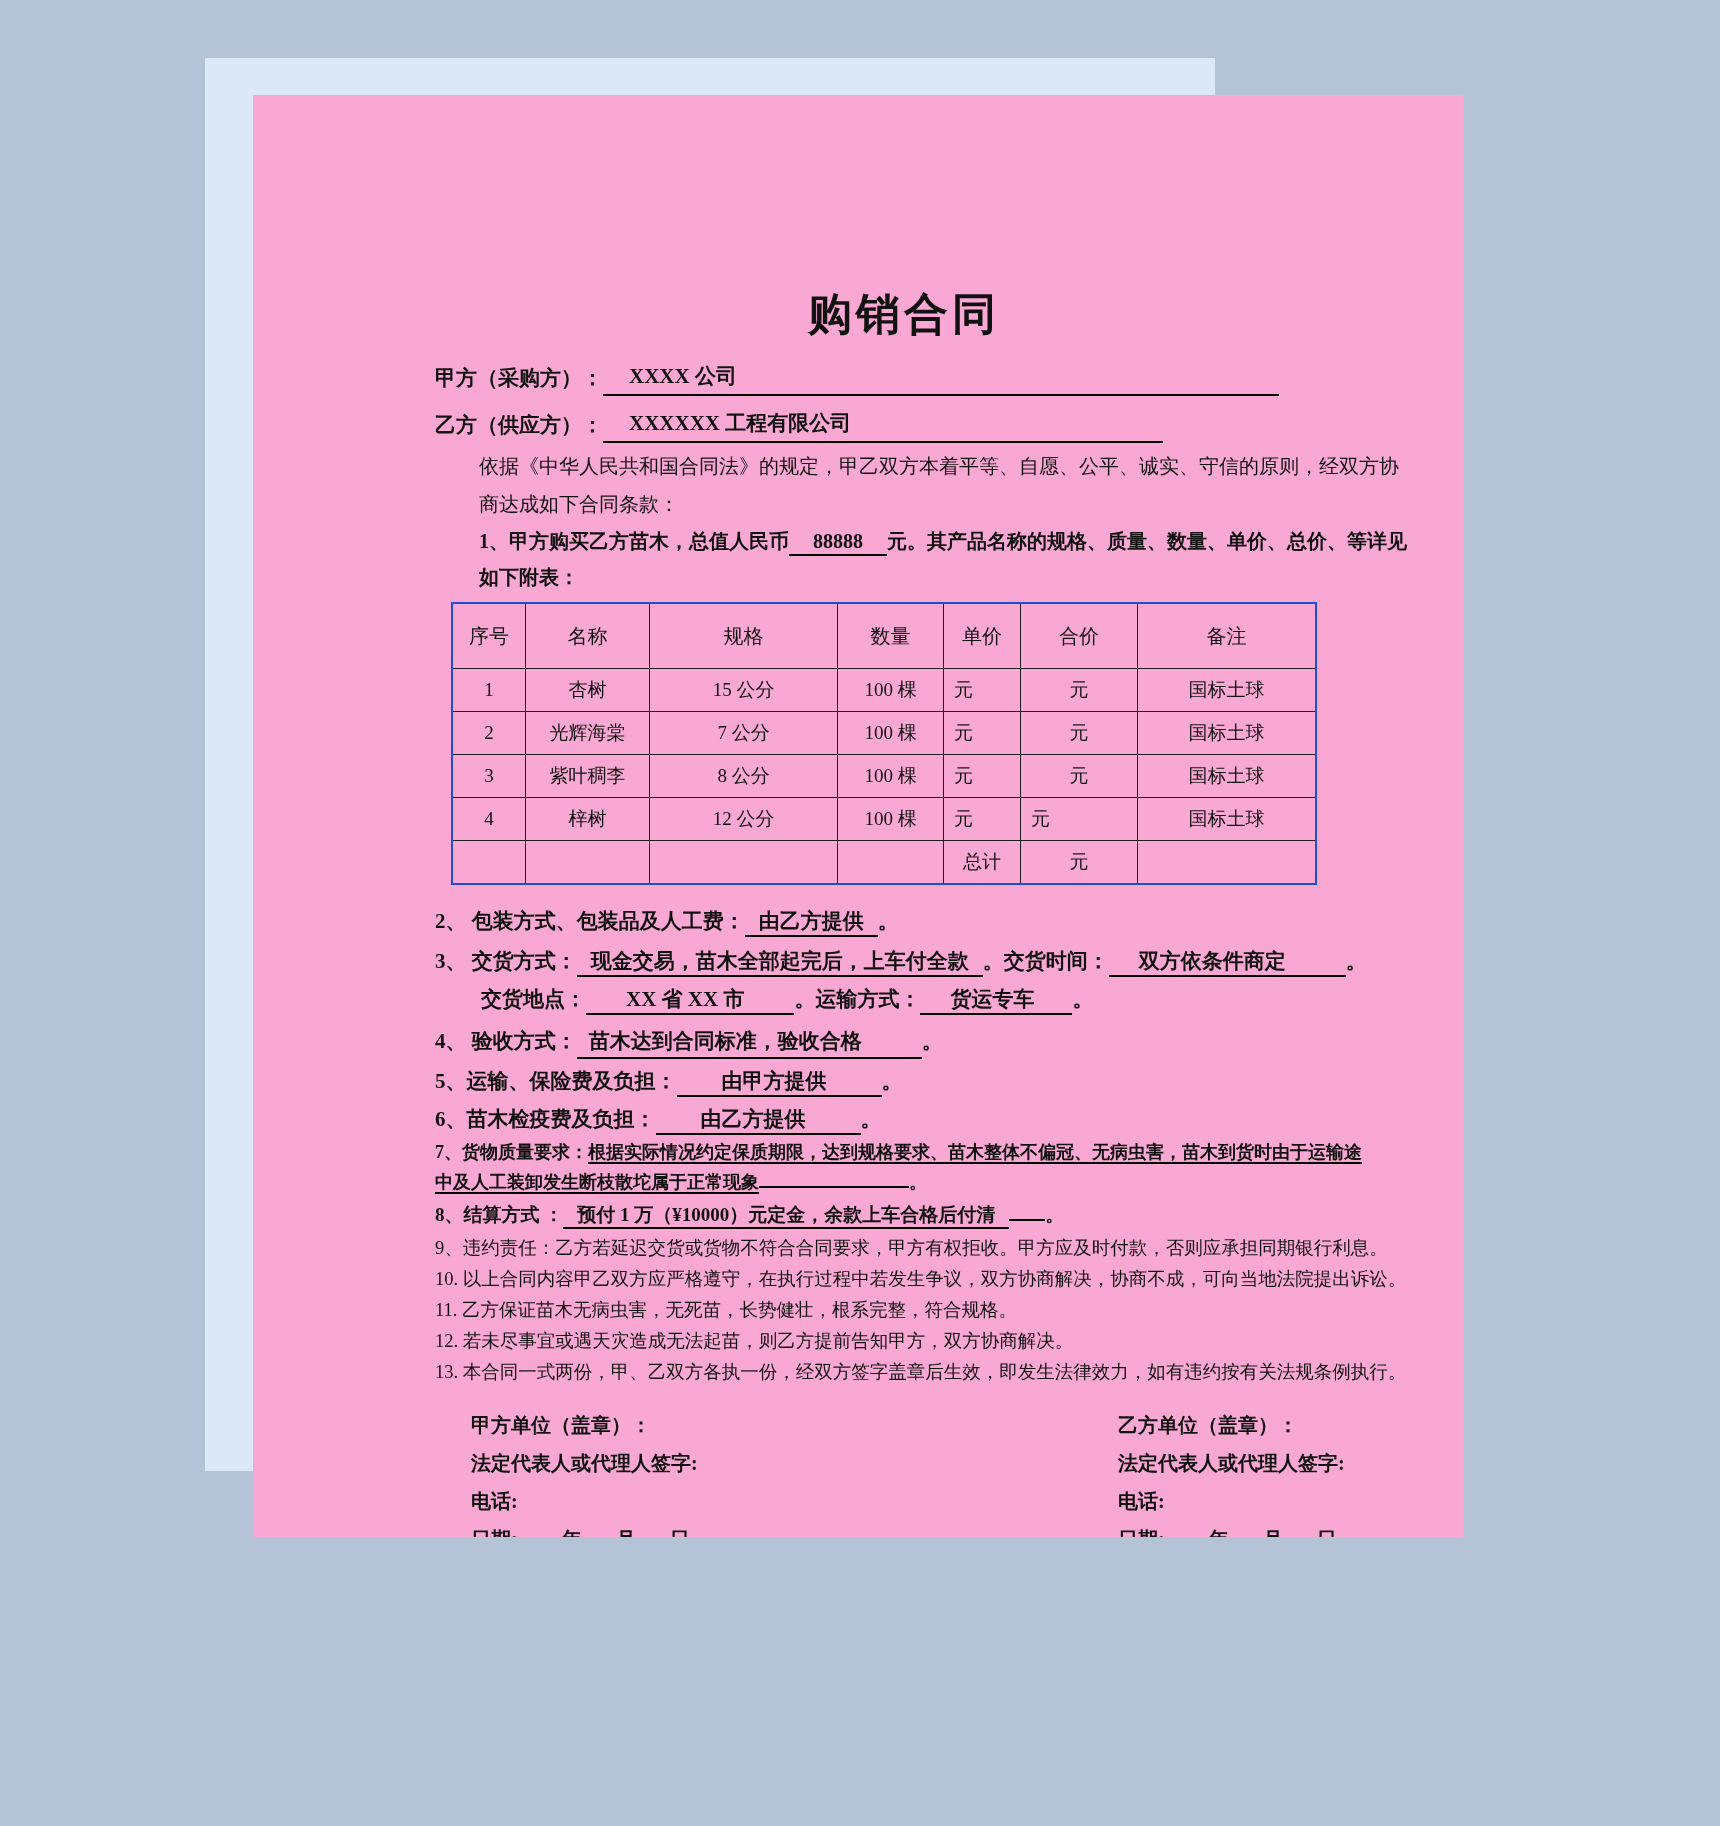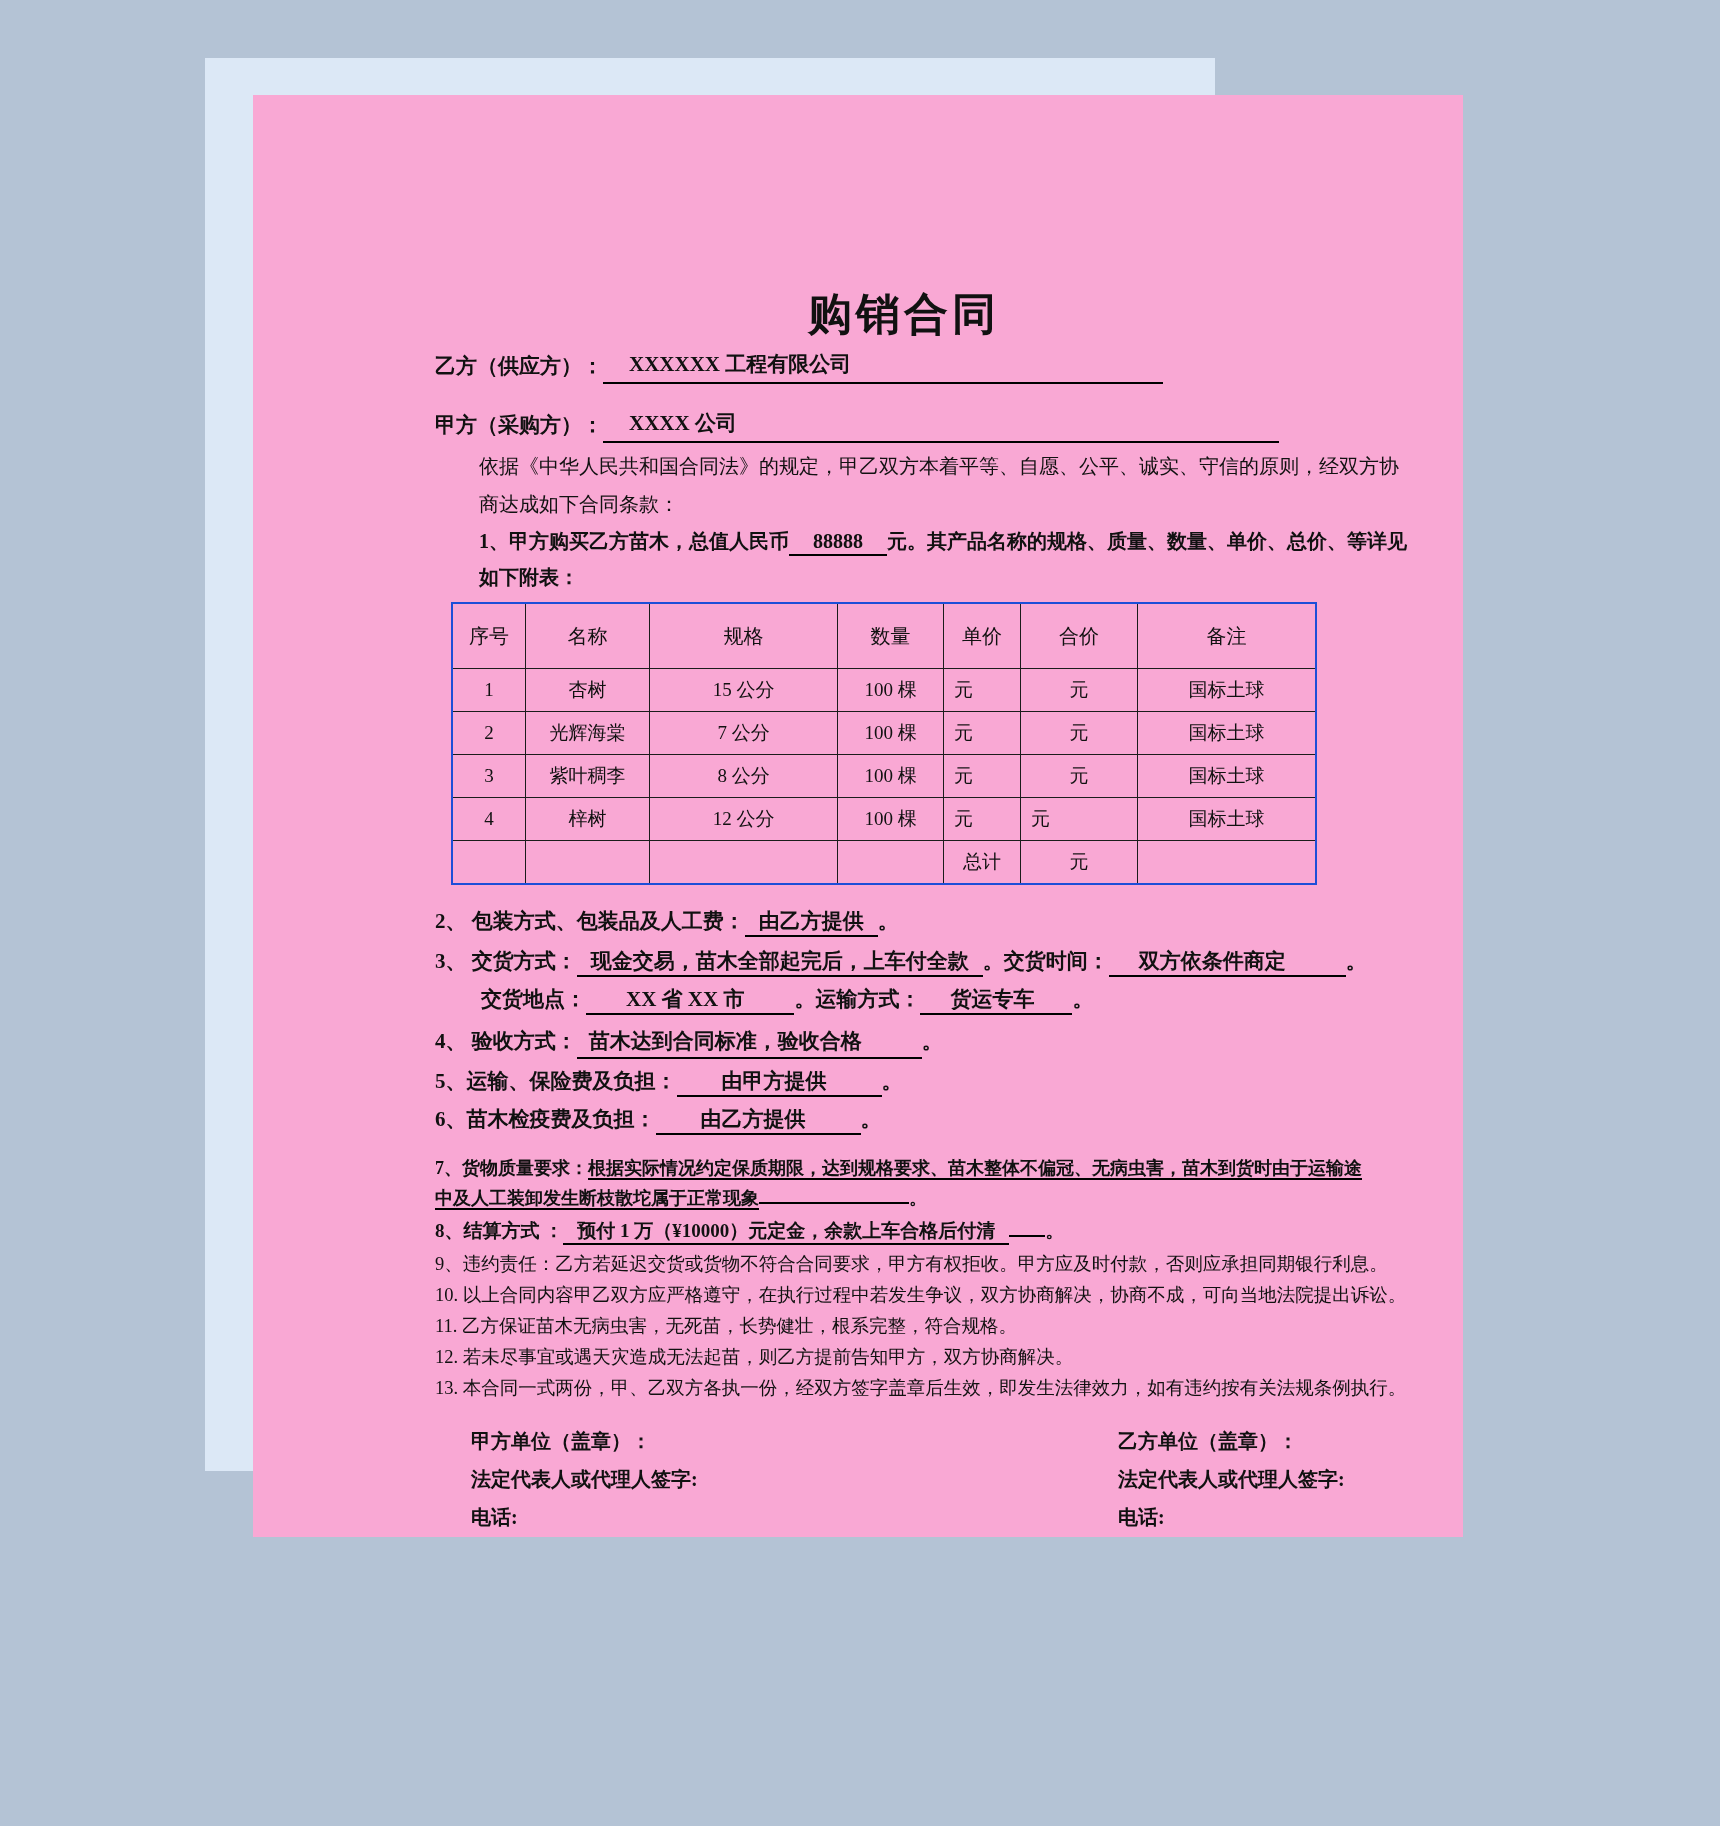--- a/index.html
+++ b/index.html
@@ -68,21 +68,21 @@
   .tl{text-align:left;padding-left:10px !important;}
   .col1{width:64px;}.col2{width:115px;}.col3{width:179px;}
   .col4{width:97px;}.col5{width:68px;}.col6{width:108px;}.col7{width:169px;}
   .clause{font-weight:bold;line-height:28px;}
   .c2{margin-top:22px;}
   .c3{margin-top:12px;}
   .c3b{margin-top:10px;margin-left:46px;}
   .c4{margin-top:14px;}
   .c5{margin-top:12px;}
   .c6{margin-top:10px;}
-  .c7{margin-top:20px;line-height:30px;font-size:18px;}
+  .c7{margin-top:4px;line-height:30px;font-size:18px;}
   .c8{margin-top:4px;line-height:28px;font-size:19px;}
   .plain{font-weight:normal;font-size:18.5px;line-height:26px;white-space:nowrap;}
   .c9{margin-top:6px;}
   .c10,.c11,.c12,.c13{margin-top:5px;}
   .u-wide{padding:0 60px 2px 30px;}
   .u-loc{padding:0 50px 2px 40px;}
   .u-trans{padding:0 38px 2px 30px;}
   .u-val{padding:0 55px 2px 45px;}
   .u-accept{padding:0 60px 4px 12px;}
   .u-flow{border-bottom:2px solid #000;font-weight:bold;}
@@ -100,26 +100,26 @@
 </head>
 <body>
 
 <div class="back-sheet"></div>
 
 <div class="page">
   <div class="content">
 
     <h1 class="title">购销合同</h1>
 
+    <div class="party-line party-a">
+      <span>甲方（采购方）：</span><span class="u-party u-party-a">XXXX 公司</span>
+    </div>
+
     <div class="party-line party-b">
       <span>乙方（供应方）：</span><span class="u-party u-party-b">XXXXXX 工程有限公司</span>
-    </div>
-
-    <div class="party-line party-a">
-      <span>甲方（采购方）：</span><span class="u-party u-party-a">XXXX 公司</span>
     </div>
 
     <p class="intro indent" style="margin-bottom:0;">依据《中华人民共和国合同法》的规定，甲乙双方本着平等、自愿、公平、诚实、守信的原则，经双方协商达成如下合同条款：</p>
 
     <p class="clause1 indent" style="margin-bottom:7px;">
       <span>1、甲方购买乙方苗木，总值人民币</span><span class="u u-amount">88888</span><span>元。其产品名称的规格、质量、数量、单价、总价、等详见如下附表：</span>
     </p>
 
     <table class="products-table">
       <tbody>

